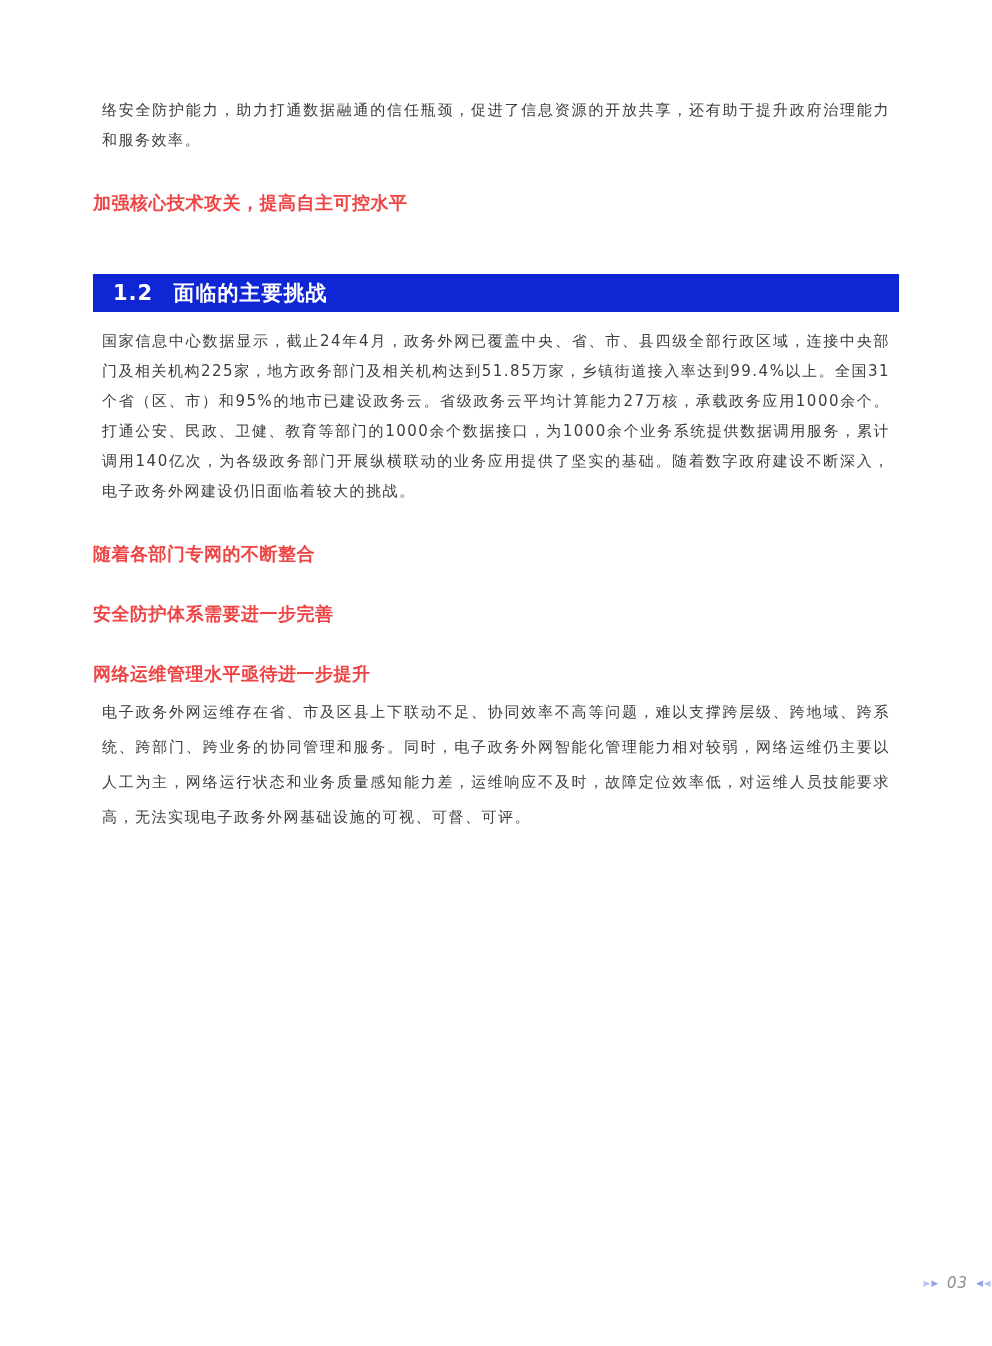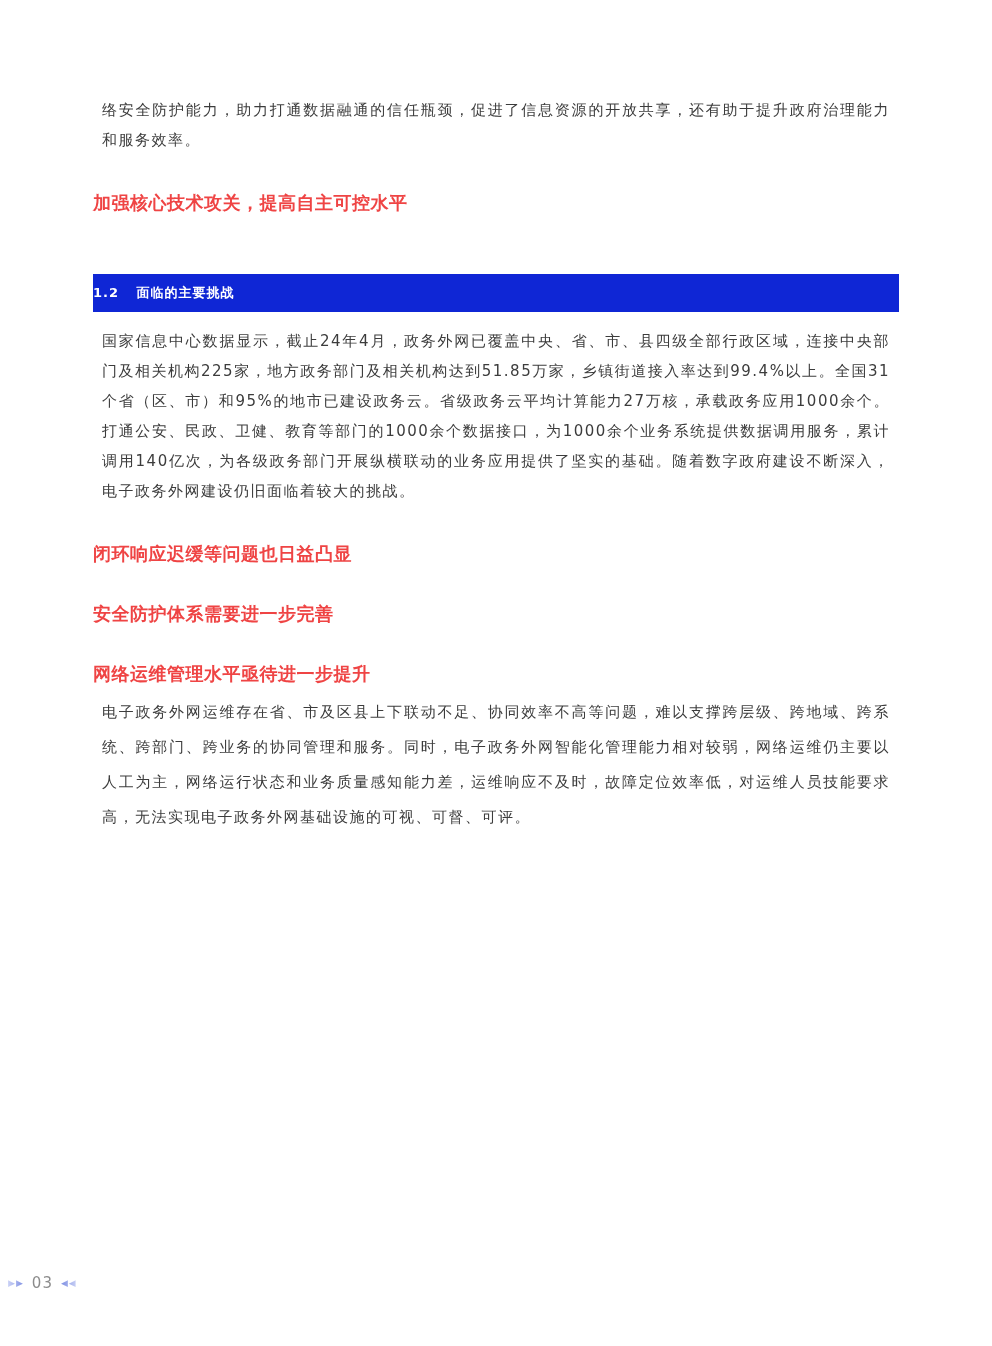--- a/index.html
+++ b/index.html
@@ -34,36 +34,38 @@
     font-weight: bold;
     color: #ef4444;
     letter-spacing: 0.5px;
   }
   .banner {
     margin: 59px 0 14px 0;
     height: 38px;
     line-height: 38px;
     background: #0f26d5;
     color: #ffffff;
-    font-size: 13px;
+    font-size: 21px;
     font-weight: bold;
+    padding-left: 20px;
     letter-spacing: 1px;
   }
   .banner-number {
     margin-right: 12px;
   }
   .page-footer {
     position: absolute;
     left: 8px;
     right: 0;
     bottom: 54px;
-    text-align: left;
+    text-align: right;
     font-size: 15px;
     color: #8c8c8c;
     letter-spacing: 1px;
+    font-style: italic;
   }
   .arrows {
     font-size: 9px;
     color: #9da8e8;
     letter-spacing: 1px;
     vertical-align: 2px;
   }
   .arrows-left { margin-right: 8px; }
   .arrows-right { margin-left: 8px; }
   @supports ((-webkit-background-clip: text) or (background-clip: text)) {
@@ -92,21 +94,21 @@
     <h3 class="sub-heading">加强核心技术攻关，提高自主可控水平</h3>
 
 
     <div class="banner">
       <span class="banner-number">1.2</span>
       <span class="banner-title">面临的主要挑战</span>
     </div>
 
     <p class="body-text">国家信息中心数据显示，截止24年4月，政务外网已覆盖中央、省、市、县四级全部行政区域，连接中央部门及相关机构225家，地方政务部门及相关机构达到51.85万家，乡镇街道接入率达到99.4%以上。全国31个省（区、市）和95%的地市已建设政务云。省级政务云平均计算能力27万核，承载政务应用1000余个。打通公安、民政、卫健、教育等部门的1000余个数据接口，为1000余个业务系统提供数据调用服务，累计调用140亿次，为各级政务部门开展纵横联动的业务应用提供了坚实的基础。随着数字政府建设不断深入，电子政务外网建设仍旧面临着较大的挑战。</p>
 
-    <h3 class="sub-heading">闭环响应迟缓等问题也日益凸显</h3>
+    <h3 class="sub-heading">随着各部门专网的不断整合</h3>
 
 
     <h3 class="sub-heading">安全防护体系需要进一步完善</h3>
 
 
     <h3 class="sub-heading">网络运维管理水平亟待进一步提升</h3>
 
     <p class="body-text tall">电子政务外网运维存在省、市及区县上下联动不足、协同效率不高等问题，难以支撑跨层级、跨地域、跨系统、跨部门、跨业务的协同管理和服务。同时，电子政务外网智能化管理能力相对较弱，网络运维仍主要以人工为主，网络运行状态和业务质量感知能力差，运维响应不及时，故障定位效率低，对运维人员技能要求高，无法实现电子政务外网基础设施的可视、可督、可评。</p>
 
   </main>

